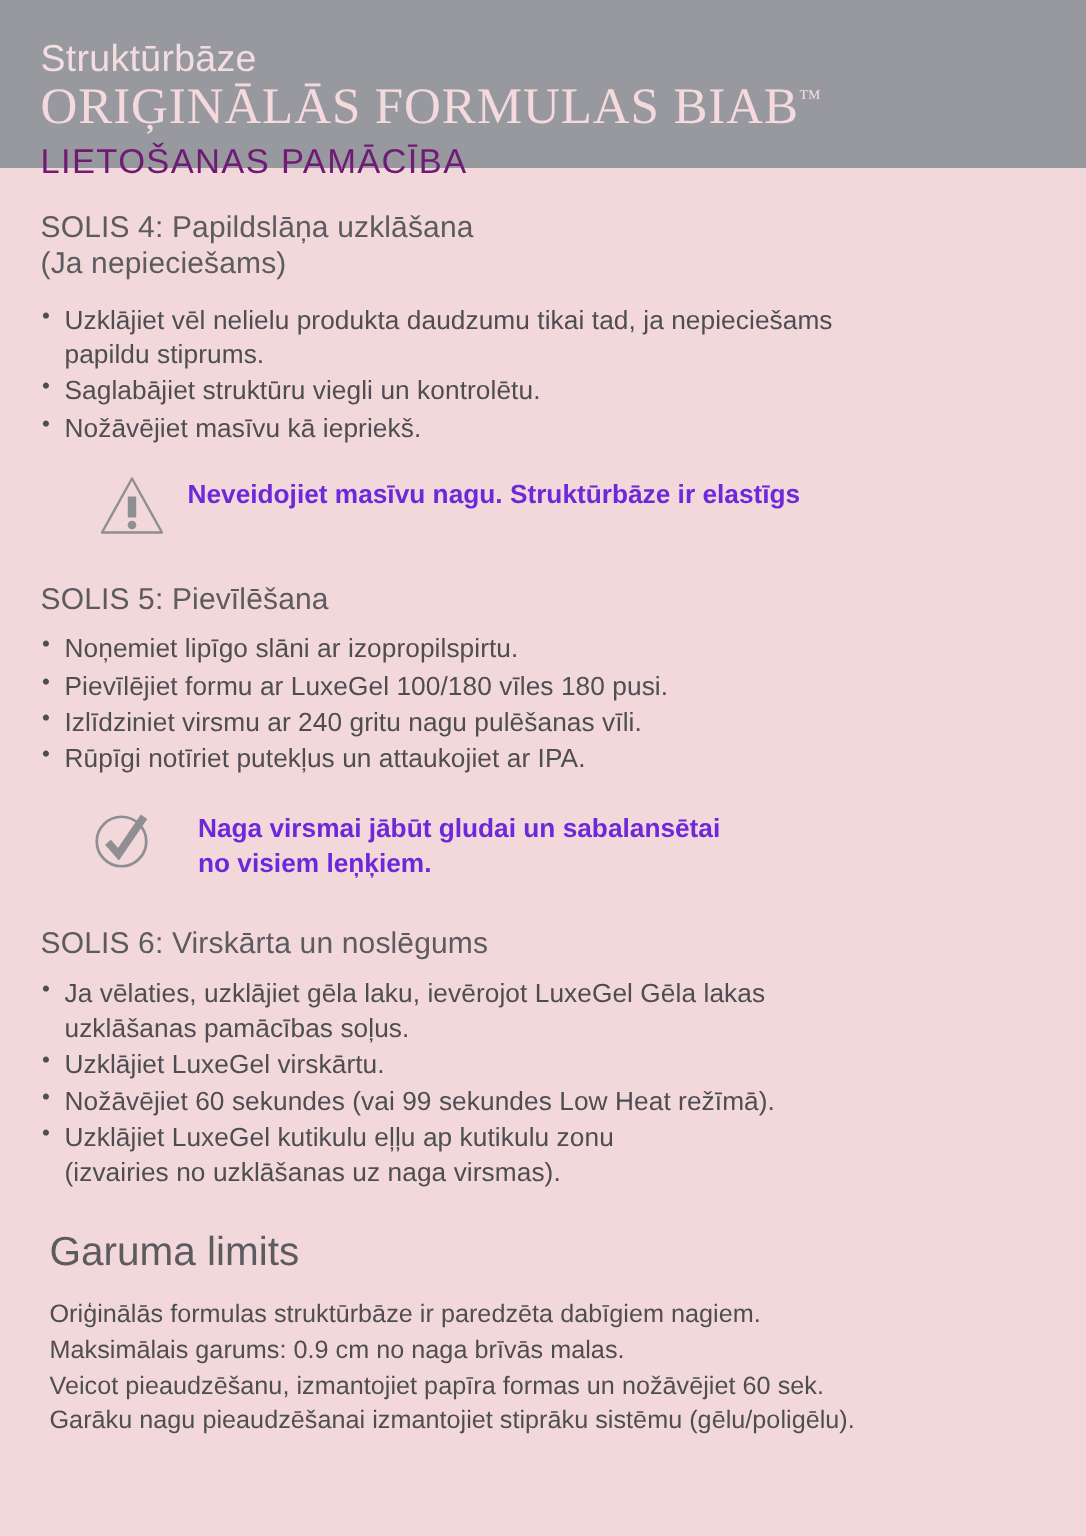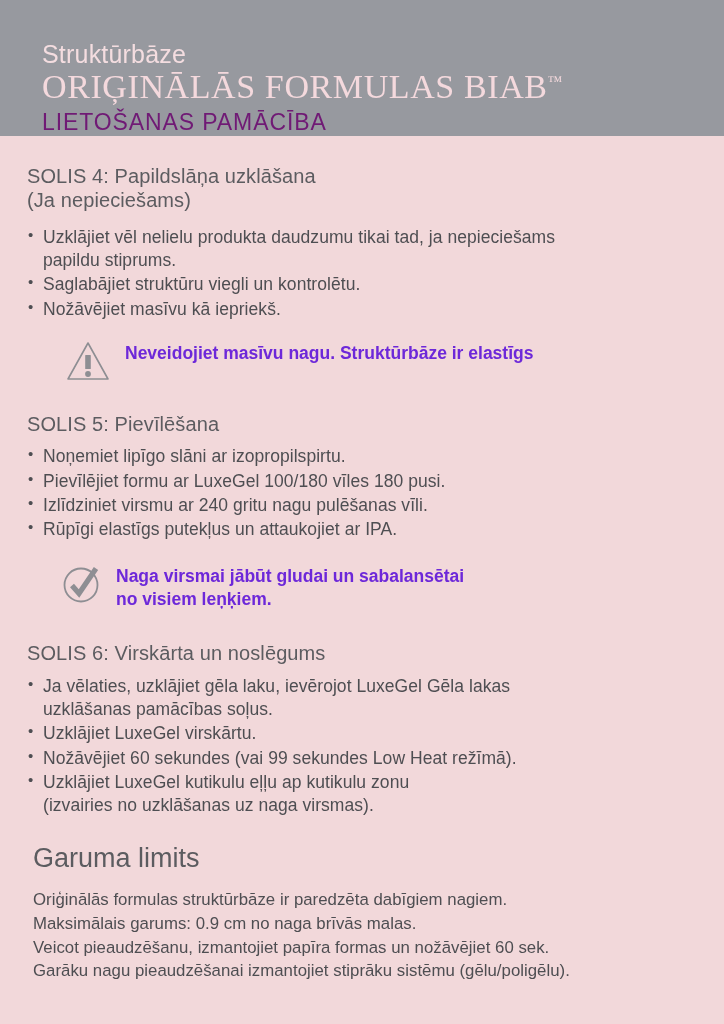--- a/index.html
+++ b/index.html
@@ -16,23 +16,23 @@
   }
   #page {
     width: 724px;
     height: 1024px;
     position: relative;
     background: #f2d8da;
   }
 
   
   .header {
-    height: 136px;
+    height: 112px;
     background: #97999f;
-    padding: 15px;
+    padding: 0;
     position: relative;
     box-sizing: border-box;
   }
   .header-inner {
     padding: 26px 0 0 27px;
   }
   .brand-eyebrow {
     font-family: "Liberation Sans", sans-serif;
     font-size: 25px;
     font-weight: 400;
@@ -128,21 +128,21 @@
   }
   .callout .icon svg { display: block; }
   .callout-text {
     font-family: "Liberation Sans", sans-serif;
     font-size: 17.5px;
     font-weight: bold;
     color: #6d28d9;
     line-height: 1.32;
     padding-top: 3px;
   }
-  .callout-check { margin: 20px 0 0 33px; }
+  .callout-check { margin: 20px 0 0 33px; gap: 16px; }
   .callout-check .icon { width: 44px; height: 44px; margin-right: 12px; }
   .callout-check .callout-text { padding-top: 4px; }
 
   
   .garuma-heading {
     font-family: "Liberation Sans", sans-serif;
     font-size: 27px;
     font-weight: 400;
     color: #5c5c60;
     line-height: 1.2;
@@ -208,21 +208,21 @@
         <span>Neveidojiet masīvu nagu. Struktūrbāze ir elastīgs</span><br>
       </div>
     </div>
 
     <h2 class="section-heading heading-solis5">SOLIS 5: Pievīlēšana</h2>
 
     <ul class="bullets">
       <li><span>Noņemiet lipīgo slāni ar izopropilspirtu.</span></li>
       <li><span>Pievīlējiet formu ar LuxeGel 100/180 vīles 180 pusi.</span></li>
       <li><span>Izlīdziniet virsmu ar 240 gritu nagu pulēšanas vīli.</span></li>
-      <li><span>Rūpīgi elastīgs putekļus un attaukojiet ar IPA.</span></li>
+      <li><span>Rūpīgi notīriet putekļus un attaukojiet ar IPA.</span></li>
     </ul>
 
     <div class="callout callout-check">
       <span class="icon">
         <svg width="44" height="44" viewBox="0 0 44 44" xmlns="http://www.w3.org/2000/svg">
           <circle cx="21" cy="23" r="16.5" fill="none" stroke="#8e8e93" stroke-width="1.8"></circle>
           <path d="M12 23.5 L19 31.5 L36 6.5" fill="none" stroke="#8e8e93" stroke-width="5.2" stroke-linecap="butt" stroke-linejoin="miter"></path>
         </svg>
       </span>
       <div class="callout-text">

